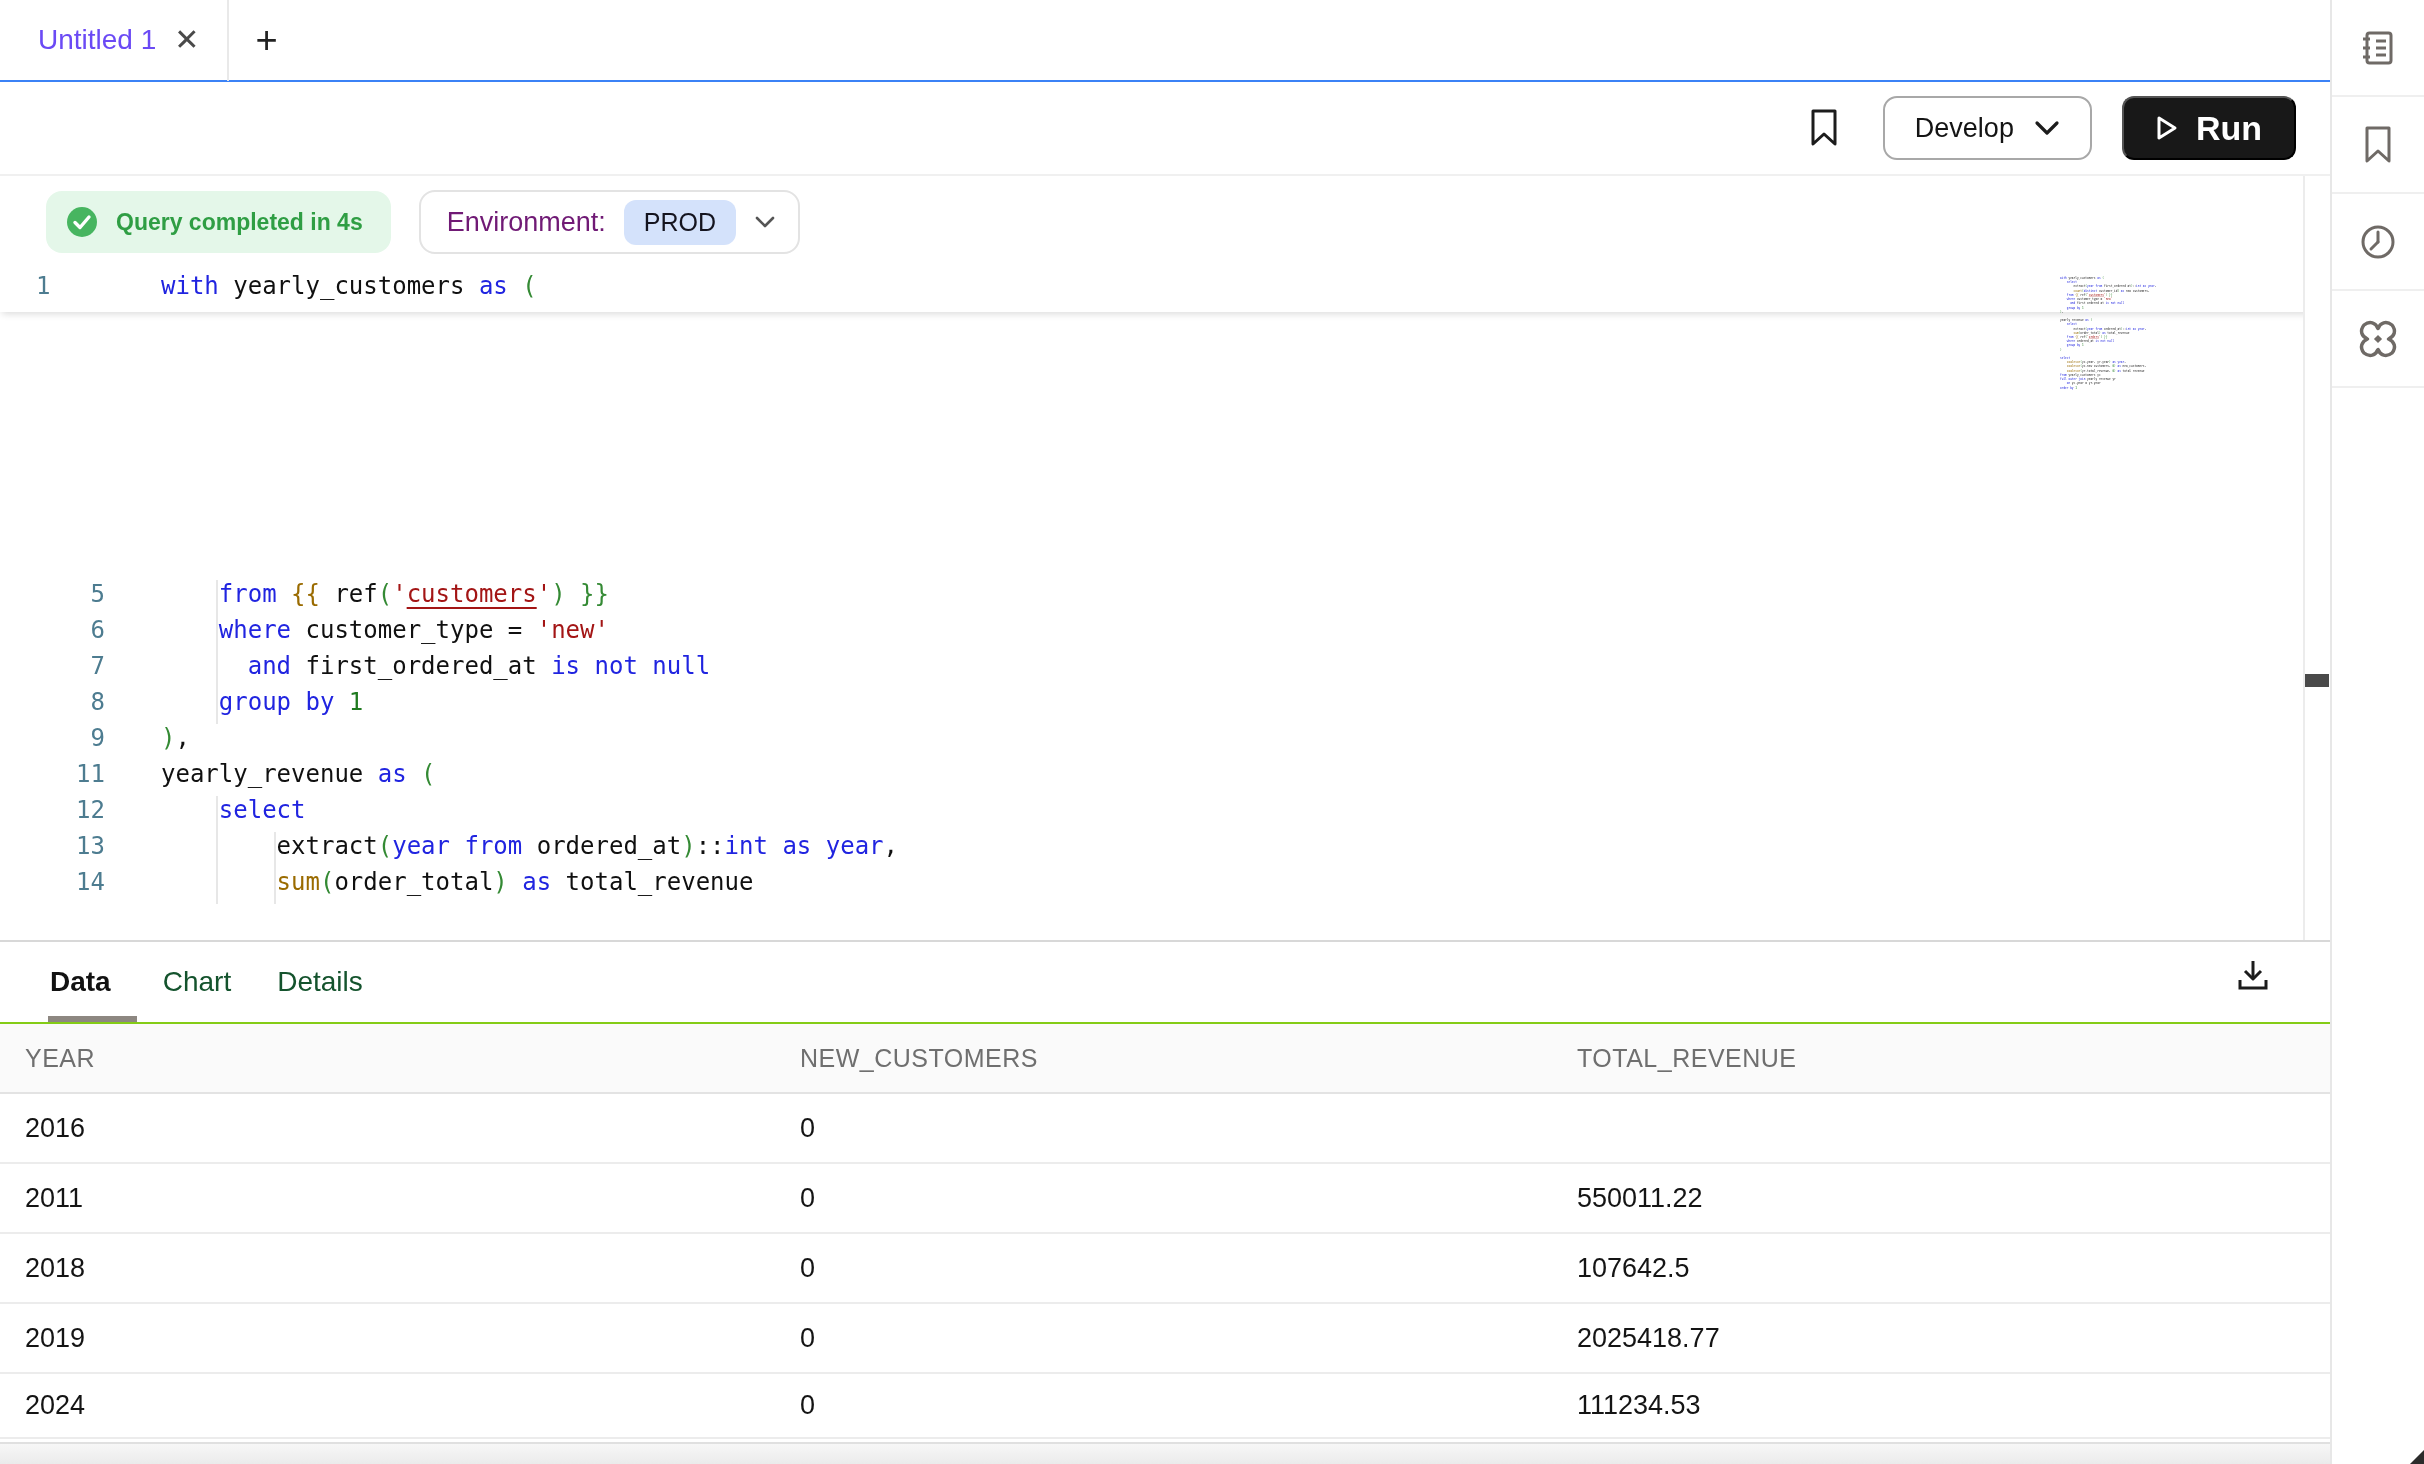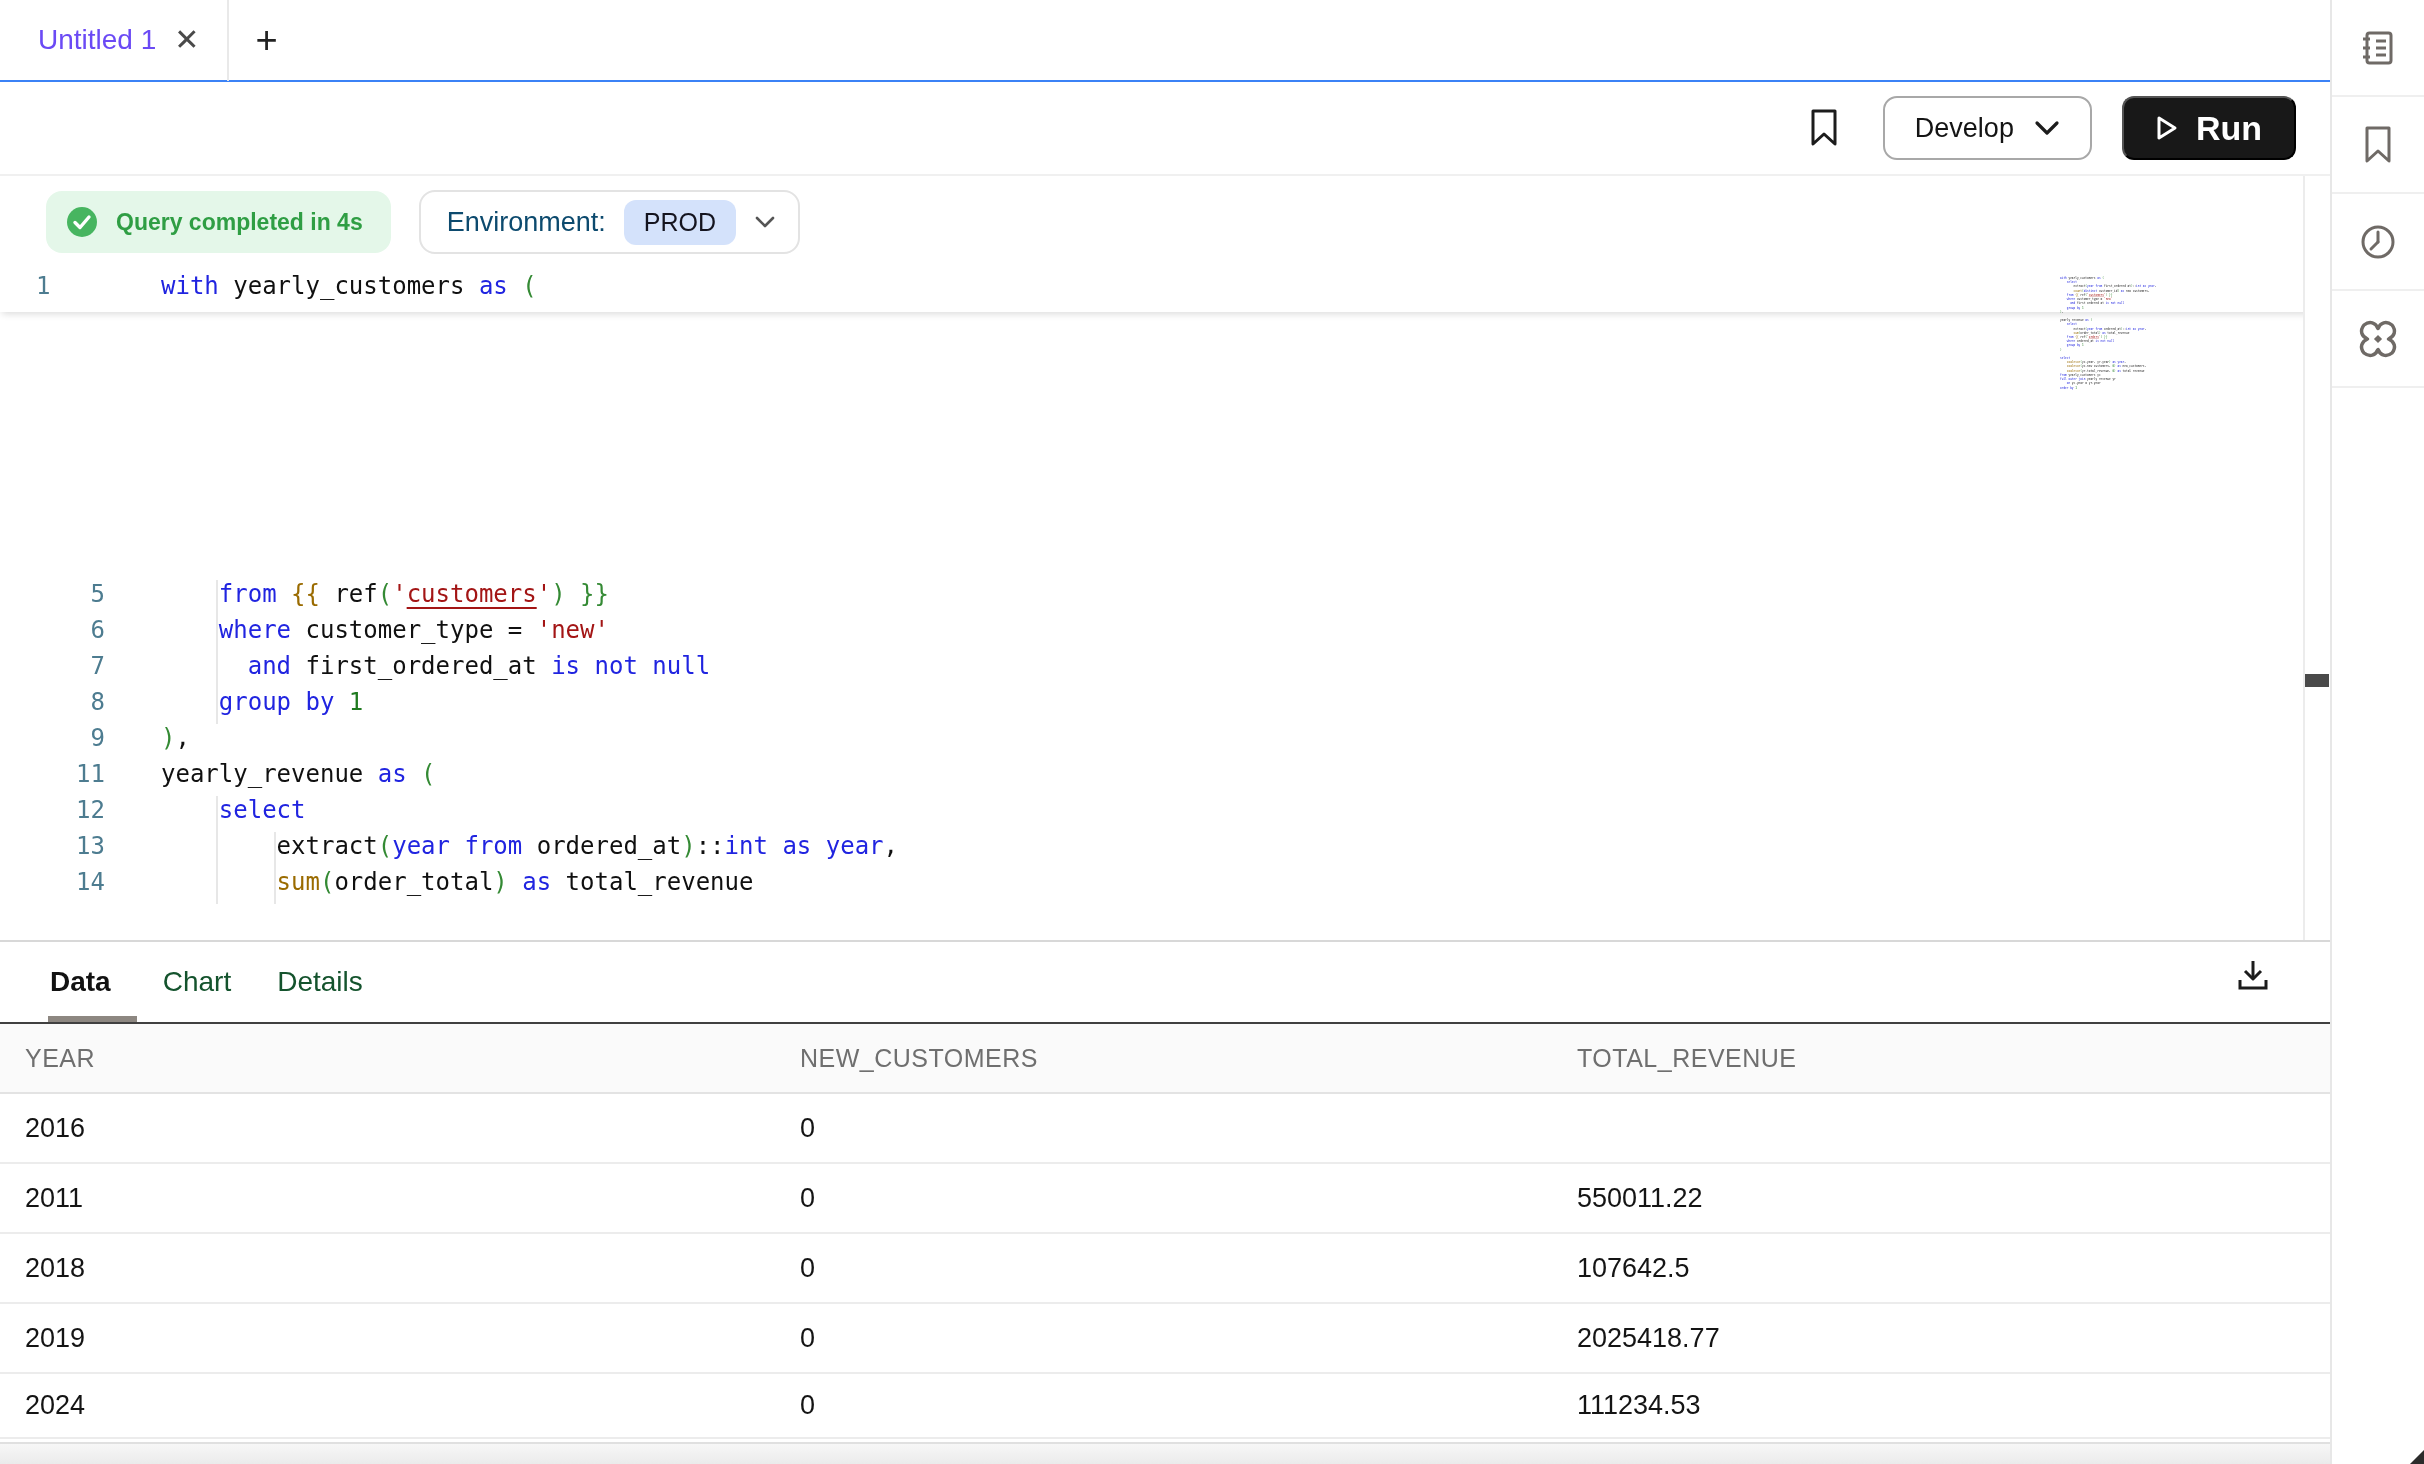--- a/index.html
+++ b/index.html
@@ -25,21 +25,21 @@
   .btn-run { height:64px; padding:0 32px; border-radius:12px; background:#181818; color:#fff;
              display:flex; align-items:center; gap:18px; font-size:34px; font-weight:600; margin-right:34px; cursor:pointer; }
 
   
   .status-row { position:absolute; left:0; top:176px; width:2330px; height:92px; display:flex; align-items:center; }
   .pill-status { margin-left:46px; height:62px; border-radius:16px; background:#e4f7e9; display:flex;
                  align-items:center; gap:16px; padding:0 28px 0 18px; }
   .pill-status .txt { font-size:23px; font-weight:600; color:#2f9e44; }
   .pill-env { margin-left:28px; height:64px; border-radius:16px; background:#fff; border:2px solid #e3e3e3;
               display:flex; align-items:center; gap:18px; padding:0 22px 0 26px; cursor:pointer; }
-  .pill-env .lbl { font-size:27px; color:#0c4a6e; }
+  .pill-env .lbl { font-size:27px; color:#701a75; }
   .badge-env { background:#d4e2fb; color:#14141f; border-radius:12px; font-size:25px; padding:8px 20px; }
 
   
   .editor { position:absolute; left:0; top:268px; width:2330px; height:672px; overflow:hidden; background:#fff;
             font-family:"DejaVu Sans Mono", monospace; font-size:24px; }
   .sticky-line { position:absolute; left:0; top:0; width:100%; height:44px; background:#fff; z-index:3;
                  box-shadow:0 4px 7px -2px rgba(0,0,0,.14); }
   .sticky-line .snum { position:absolute; left:36px; top:4px; color:#4d7c90; }
   .sticky-line pre { position:absolute; left:161px; top:4px; }
   .code-rows { position:absolute; left:0; top:312px; width:100%; }
@@ -58,21 +58,21 @@
   
   .minimap { position:absolute; left:2060px; top:8px; width:140px; height:420px; overflow:hidden; z-index:4; cursor:pointer; }
   .minimap-inner { transform:scale(0.117); transform-origin:0 0; width:1200px; white-space:pre;
                    font-family:"DejaVu Sans Mono", monospace; font-size:24px; line-height:36px; }
   
   .ed-track { position:absolute; left:2303px; top:176px; width:27px; height:764px; border-left:2px solid #ececec; background:#fff; z-index:5; }
   .ed-thumb { position:absolute; left:2305px; top:674px; width:24px; height:13px; background:#4a4a4a; z-index:6; cursor:pointer; }
 
   
   .results { position:absolute; left:0; top:940px; width:2330px; height:524px; background:#fff; border-top:2px solid #d8d8d8; }
-  .res-tabs { position:relative; height:82px; display:flex; align-items:center; border-bottom:2px solid #404040; }
+  .res-tabs { position:relative; height:82px; display:flex; align-items:center; border-bottom:2px solid #84cc16; }
   .res-tab { font-size:28px; color:#14532d; margin-left:0; padding:0; cursor:pointer; position:relative; height:100%;
              display:flex; align-items:center; }
   .res-tab.t0 { margin-left:50px; }
   .res-tab.t1 { margin-left:52px; }
   .res-tab.t2 { margin-left:46px; }
   .res-tab.active { color:#121212; font-weight:700; }
   .res-tab.active::after { content:""; position:absolute; left:-2px; right:-26px; bottom:0; height:6px; background:#8d8781; }
   .dl-btn { position:absolute; right:58px; top:14px; cursor:pointer; }
 
   .grid { width:100%; }

